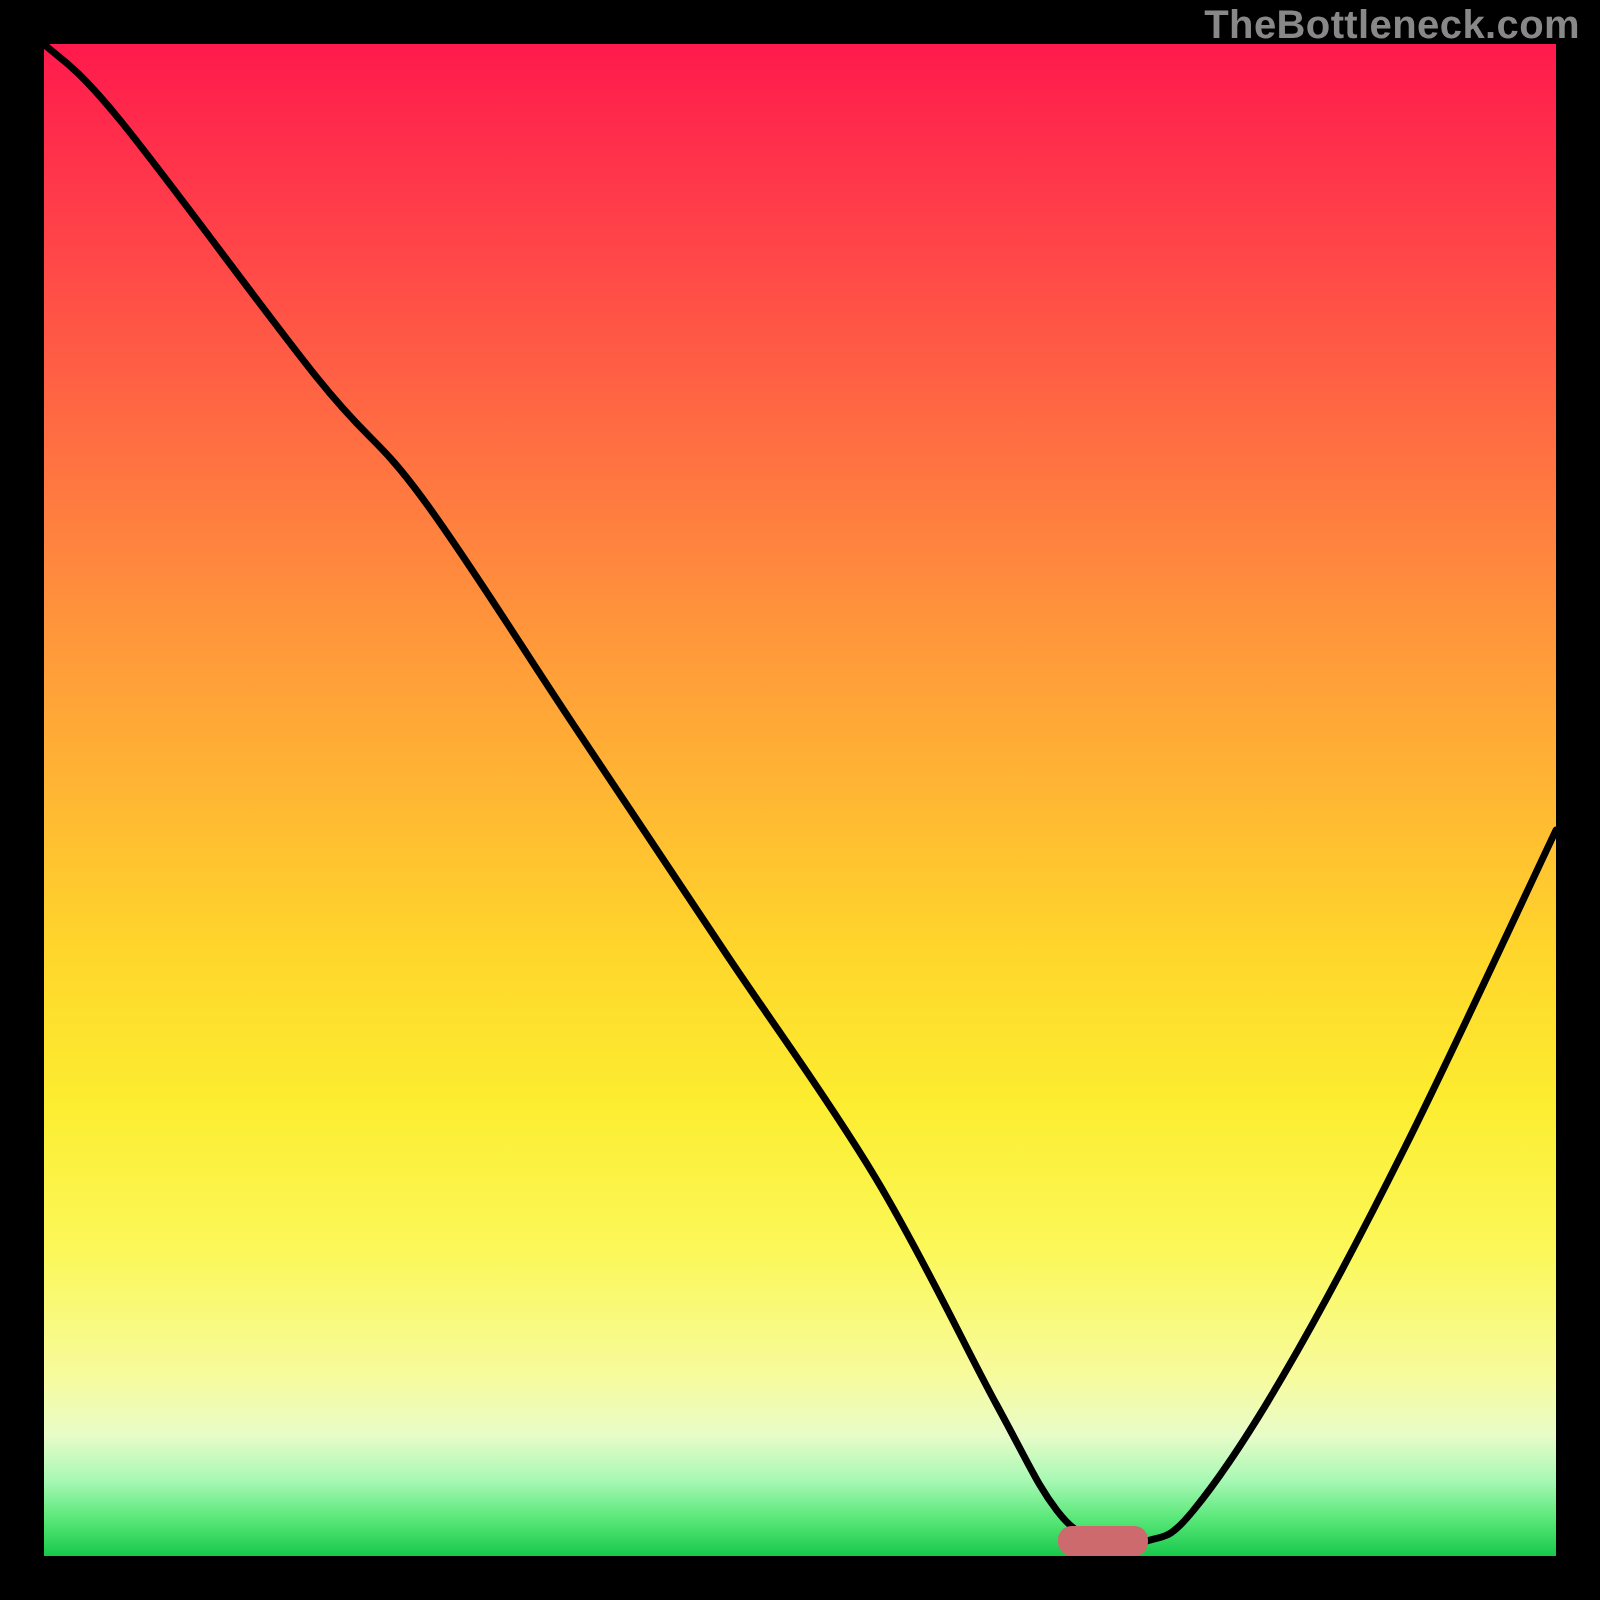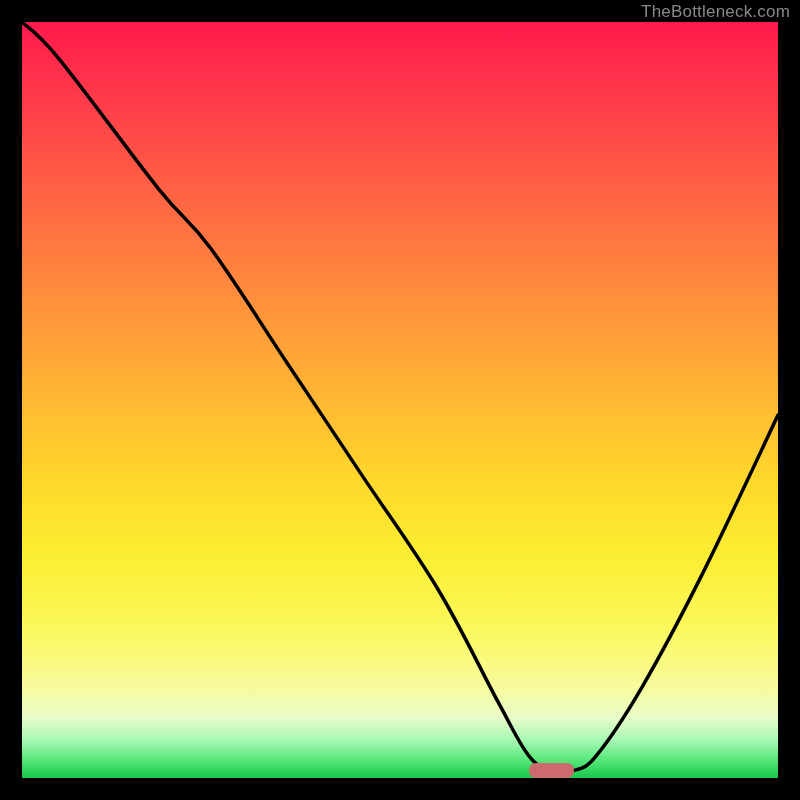--- a/index.html
+++ b/index.html
@@ -37,22 +37,22 @@
       #a8f8b4 95%,
       #5ae87a 97.5%,
       #18c84a 100%
     );
   }
   .watermark {
     position: absolute;
     top: 2px;
     right: 10px;
     font-family: Arial, Helvetica, sans-serif;
-    font-size: 17px;
-    font-weight: normal;
+    font-size: 20px;
+    font-weight: bold;
     color: #888888;
     letter-spacing: 0.2px;
   }
   svg.curve {
     position: absolute;
     left: 0;
     top: 0;
   }
   .marker {
     position: absolute;

